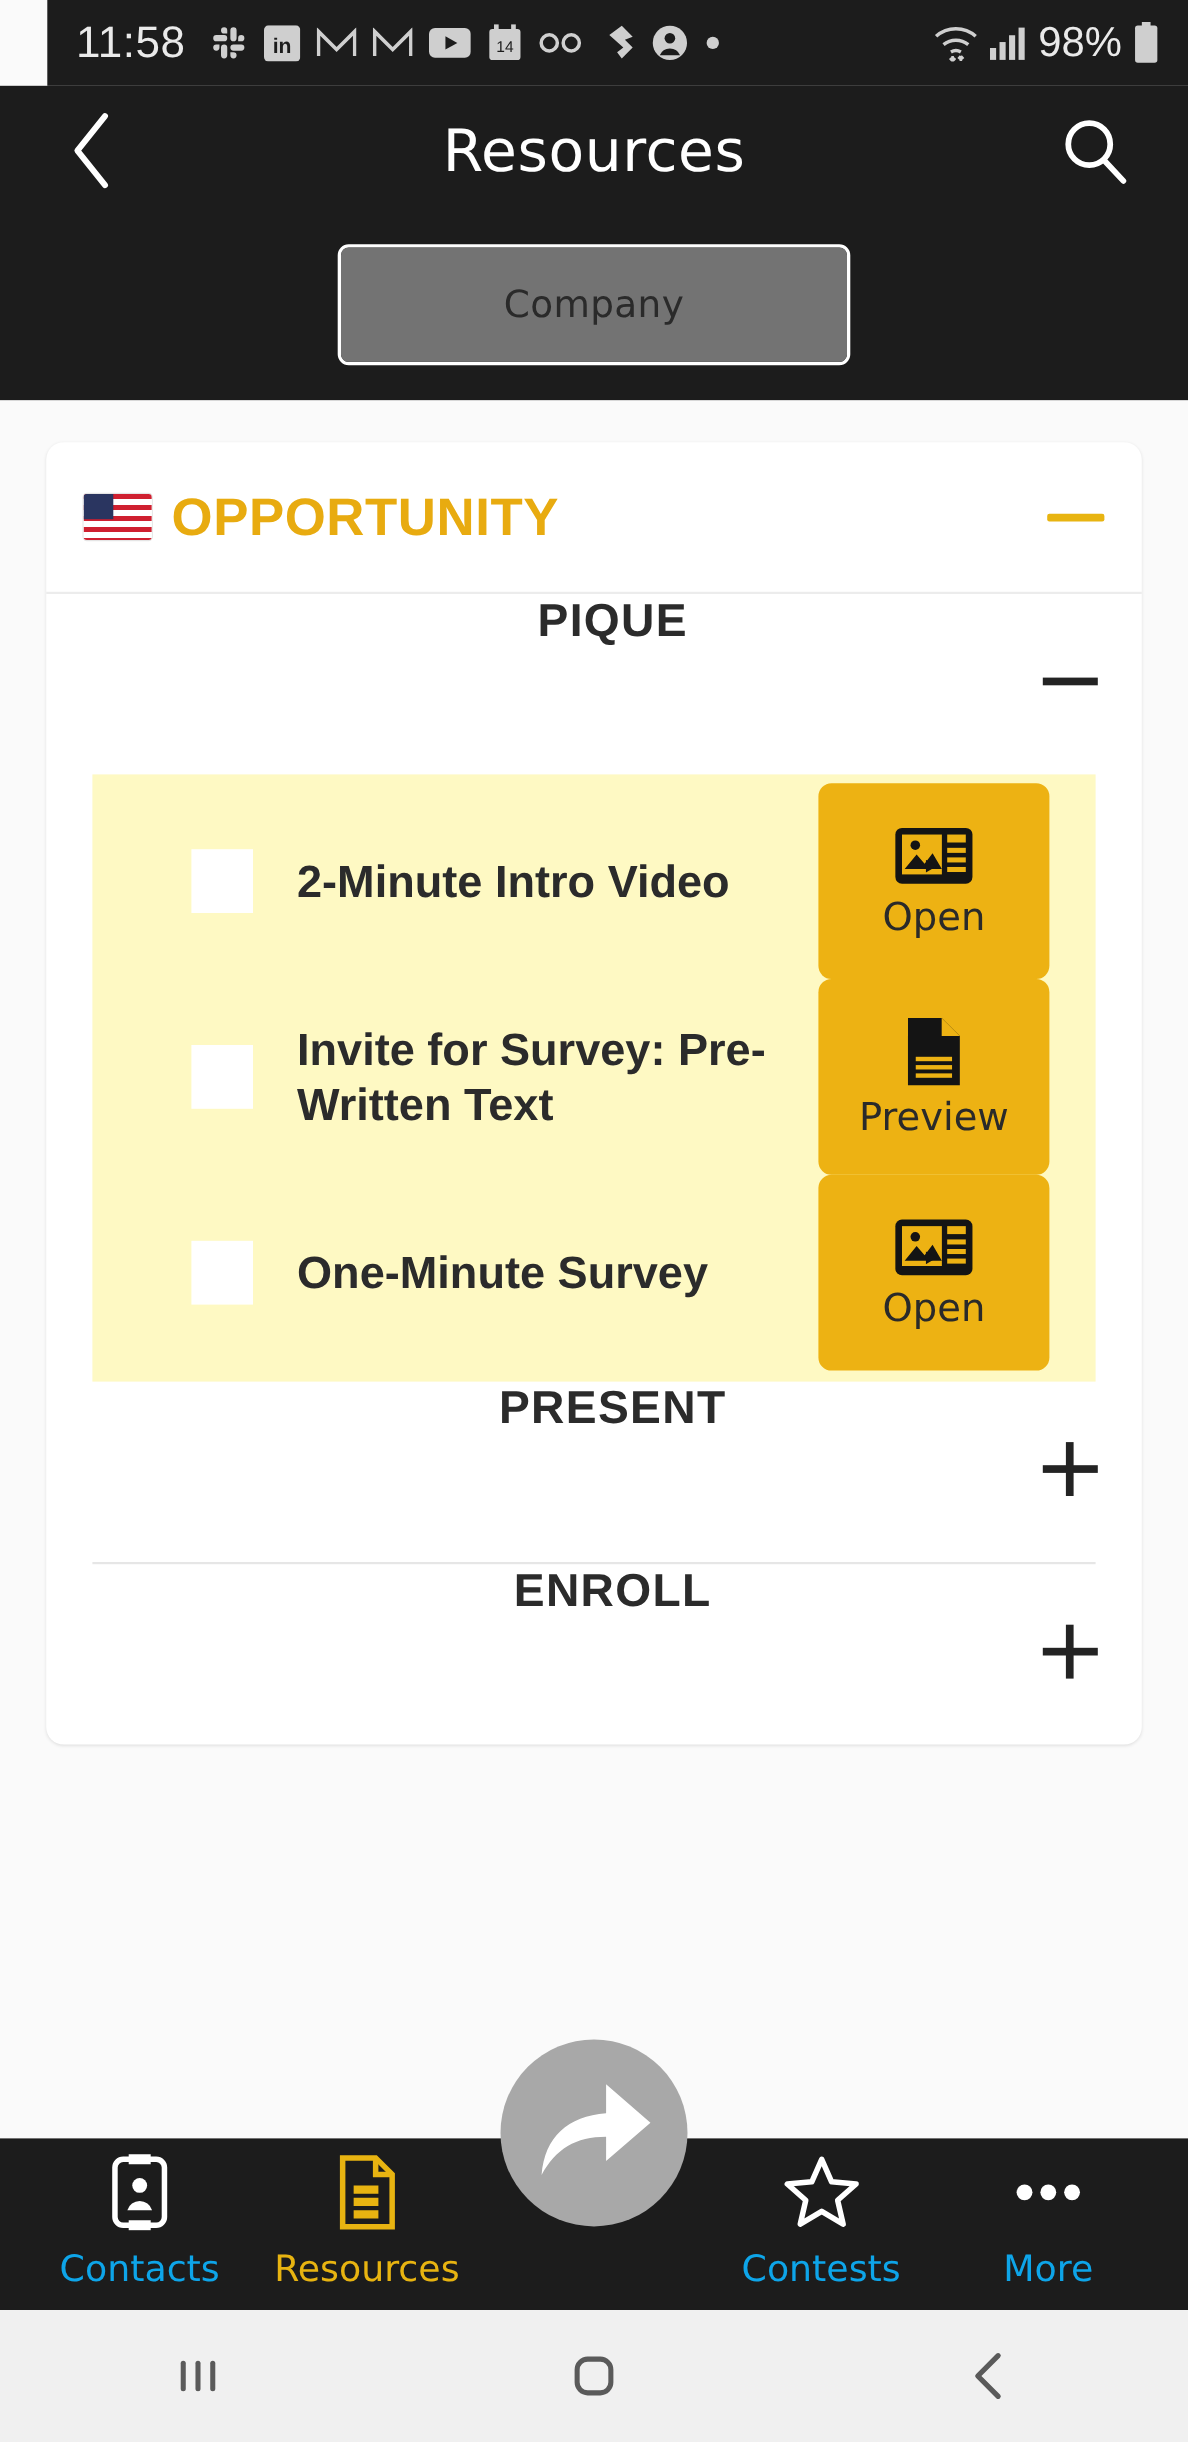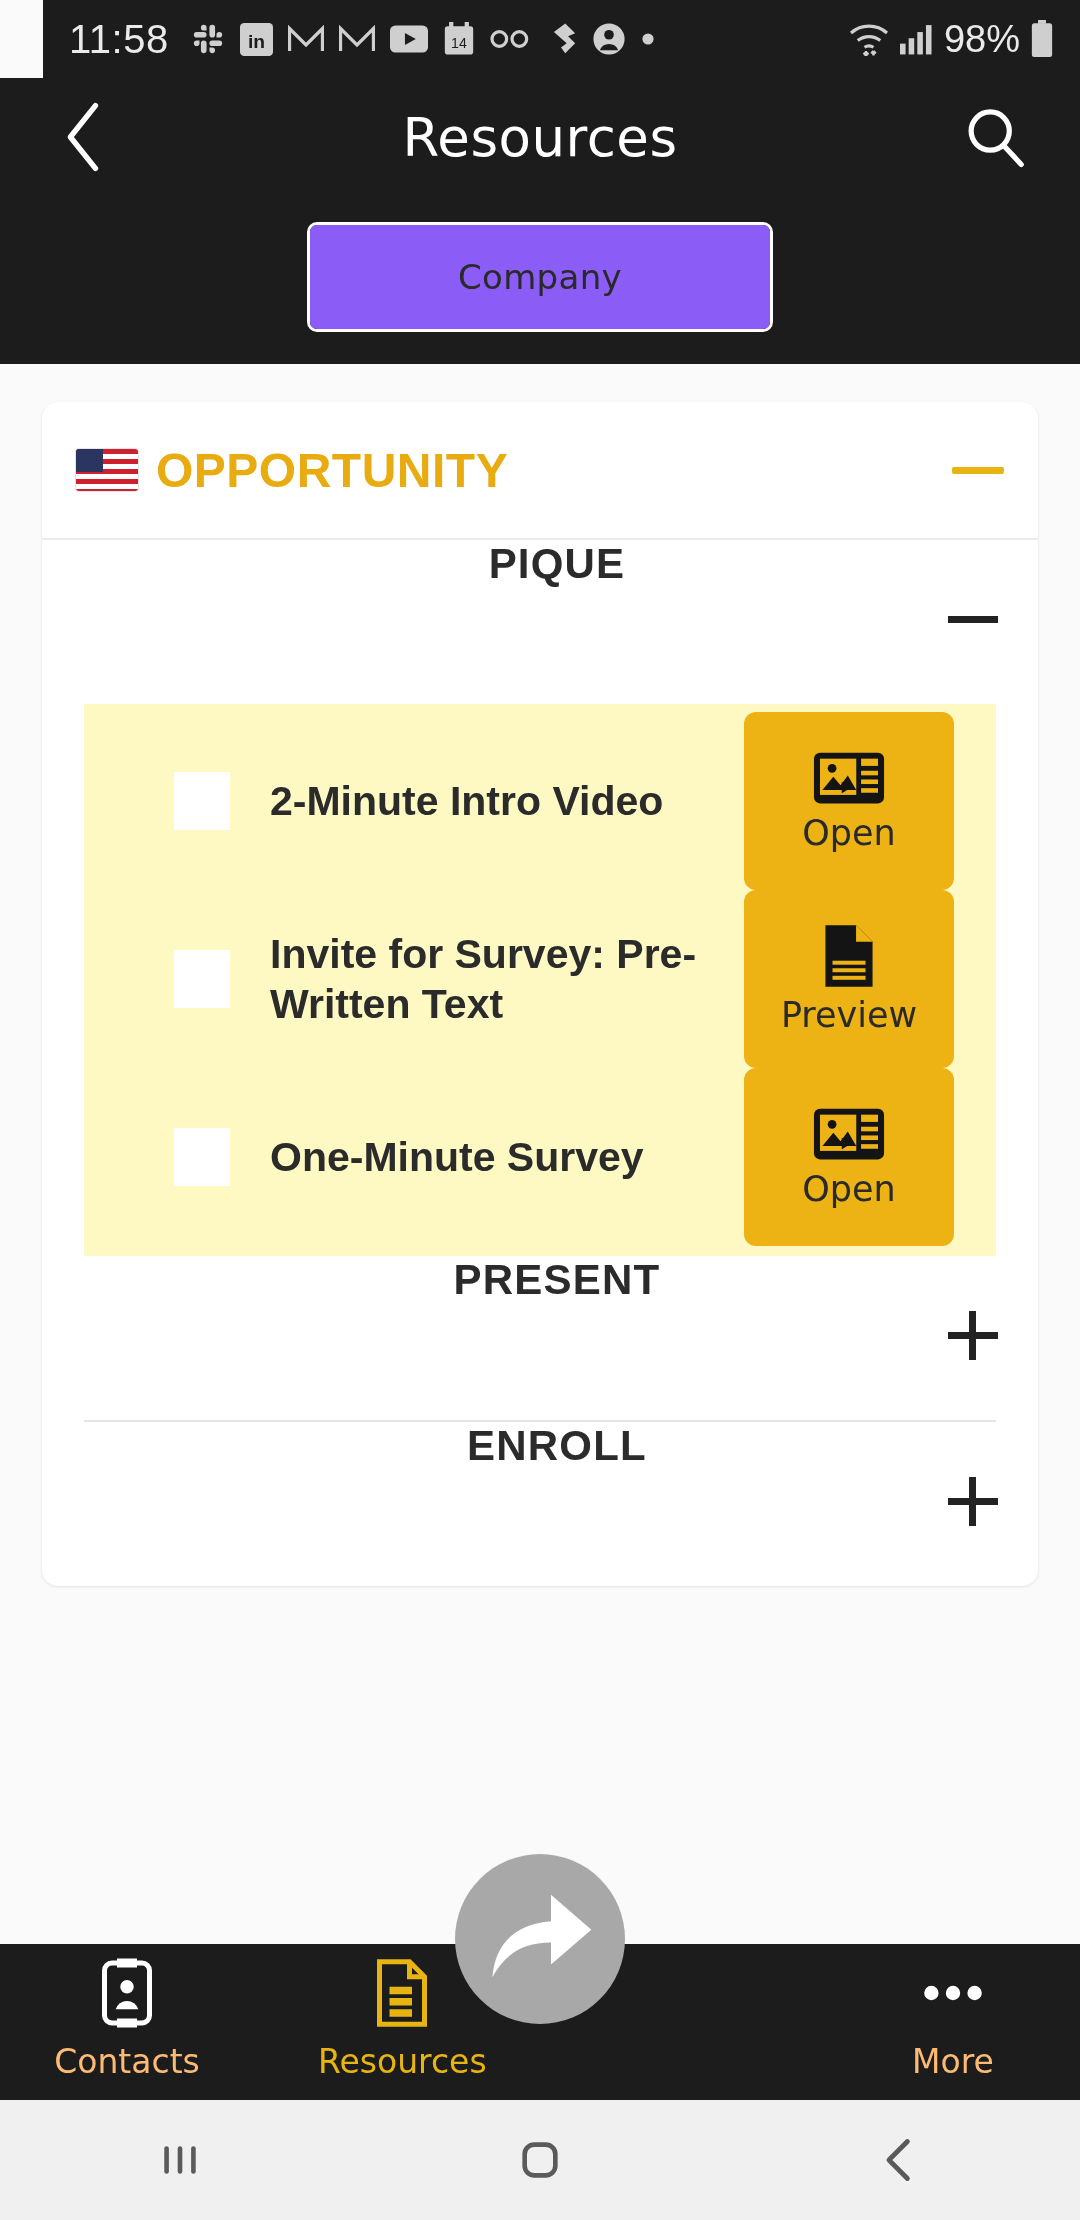--- a/index.html
+++ b/index.html
@@ -35,21 +35,21 @@
     font-family:"DejaVu Sans", sans-serif; letter-spacing:0.5px;
   }
   .search-btn { position:absolute; right:48px; top:50%; transform:translateY(-50%);
                 width:74px; height:74px; display:flex; align-items:center; justify-content:center; }
 
   
   .segwrap { display:flex; justify-content:center; padding-top:26px; padding-bottom:14px; }
   .segment { display:flex; width:466px; height:110px; border:3px solid #ffffff; border-radius:10px; overflow:hidden; }
   .seg-btn { flex:1; display:flex; align-items:center; justify-content:center;
              font-size:34px; font-family:"DejaVu Sans", sans-serif; letter-spacing:0.3px; }
-  .seg-btn.active { background:#8b5cf6; color:#2a2a2a; }
+  .seg-btn.active { background:#737373; color:#2a2a2a; }
   .seg-btn.inactive { background:#1c1c1c; color:#f2f2f2; }
 
   
   .content { flex:1 1 auto; background:#fafafa; overflow:hidden; position:relative; }
 
   .card {
     margin:38px 42px 0 42px; background:#ffffff; border-radius:16px;
     box-shadow:0 1px 3px rgba(0,0,0,0.10);
   }
   .opp-row {
@@ -95,21 +95,21 @@
     position:absolute; left:50%; transform:translateX(-50%);
     bottom:196px; width:170px; height:170px; border-radius:50%;
     background:#a8a8a8; display:flex; align-items:center; justify-content:center; z-index:5;
   }
   .bottomnav {
     height:156px; background:#1c1c1c; display:flex; align-items:flex-start;
     justify-content:space-between; padding:14px 34px 0 34px; flex:0 0 auto; position:relative; z-index:3;
   }
   .nav-item { width:186px; display:flex; flex-direction:column; align-items:center; gap:10px; }
   .nav-item.spacer { visibility:hidden; }
-  .nav-label { font-size:33px; color:#fdba74; font-family:"DejaVu Sans", sans-serif; }
+  .nav-label { font-size:33px; color:#0ea5e9; font-family:"DejaVu Sans", sans-serif; }
   .nav-item.active .nav-label { color:#e8b411; }
 
   
   .androidnav {
     height:120px; background:#f0f0f0; display:flex; align-items:center;
     justify-content:space-around; flex:0 0 auto;
   }
   .an-btn { width:120px; height:80px; display:flex; align-items:center; justify-content:center; }
 </style>
 </head>
@@ -361,20 +361,28 @@
           <line x1="7" y1="13" x2="16" y2="13" stroke-width="3"></line>
           <line x1="7" y1="17.5" x2="16" y2="17.5" stroke-width="3"></line>
           <line x1="7" y1="22" x2="16" y2="22" stroke-width="3"></line>
         </svg>
       </span>
       <span class="nav-label">Resources</span>
     </div>
 
     <div class="nav-item spacer"></div>
 
+    <div class="nav-item">
+      <span>
+        <svg width="72" height="70" viewBox="0 0 28 28" fill="none" stroke="#ffffff" stroke-width="2" stroke-linejoin="round">
+          <path d="M14 2l3.6 8.2 8.9.8-6.7 5.9 2 8.7-7.8-4.7-7.8 4.7 2-8.7L1.5 11l8.9-.8z"></path>
+        </svg>
+      </span>
+      <span class="nav-label">Contests</span>
+    </div>
 
     <div class="nav-item">
       <span>
         <svg width="72" height="70" viewBox="0 0 30 28" fill="#ffffff">
           <circle cx="6" cy="14" r="3"></circle>
             <circle cx="15" cy="14" r="3"></circle>
             <circle cx="24" cy="14" r="3"></circle>
         </svg>
       </span>
       <span class="nav-label">More</span>

